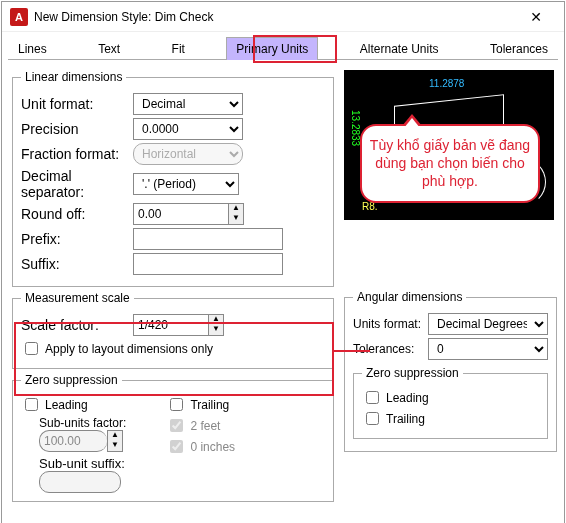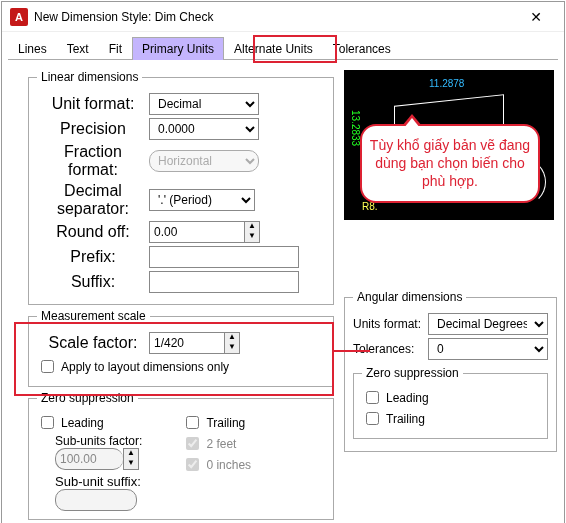--- a/index.html
+++ b/index.html
@@ -2,31 +2,31 @@
 <html><head>
 <meta charset="utf-8">
 <style>
   * { box-sizing: border-box; }
   body { margin: 0; padding: 1px; font-family: "Segoe UI", Tahoma, sans-serif; font-size: 12px; background: #fff; color: #000; width: 566px; }
   .window { border: 1px solid #999; width: 564px; background: #fff; }
   .titlebar { display:flex; align-items:center; height:30px; padding:0 8px; border-bottom:1px solid #eee; }
   .titlebar .logo { width:18px; height:18px; background:#c41818; color:#fff; font-weight:bold; font-size:11px; display:flex; align-items:center; justify-content:center; border-radius:2px; margin-right:6px;}
   .titlebar .title { flex:1; font-size:12px; }
   .titlebar .close { width:40px; text-align:center; font-size:14px; cursor:pointer; }
-  .tabs { display:flex; padding:4px 6px 0 6px; position:relative; }
+  .tabs { display:flex; padding:4px 6px 0 6px; position:relative;justify-content:space-between; }
   .tab { padding:4px 9px; border:1px solid transparent; border-bottom:none; cursor:pointer; position:relative; top:1px; white-space:nowrap;}
   .tab.active { border-color:#aaa; background:#c4b5fd; z-index:2;}
   .tabline { border-bottom:1px solid #aaa; margin:0 6px;}
   .body { position:relative; padding:6px 10px 10px 10px; display:flex; gap:10px; }
-  .col-left { width:356px;margin-left:16px; }
+  .col-left { width:356px; }
   .col-right { width:210px; position:relative; }
   fieldset { border:1px solid #aaa; padding:6px 8px 8px 8px; margin:4px 0; }
   legend { padding:0 4px; font-size:12px; }
   .row { display:flex; align-items:center; margin:3px 0; }
-  .lbl { width:112px; font-size:16px;text-align:center; }
+  .lbl { width:112px; font-size:14px; }
   .lbl2 { width:75px; font-size:12px; }
   select, input[type=text] { font-family:inherit; font-size:12px; height:22px; border:1px solid #888; background:#fff; padding:0 4px;}
   select.w { width:110px; }
   input.w { width:95px; }
   .spinner { display:flex; }
   .spinner input { border-right:none;}
   .spinbtns { display:flex; flex-direction:column; border:1px solid #888; width:16px; }
   .spinbtns div { height:10px; font-size:8px; line-height:8px; text-align:center; cursor:pointer; background:#efefef;}
   .disabled { color:#888; background:#f4f4f4 !important;border-radius:10px; }
   .cb { display:flex; align-items:center; gap:4px; margin:2px 0; }

